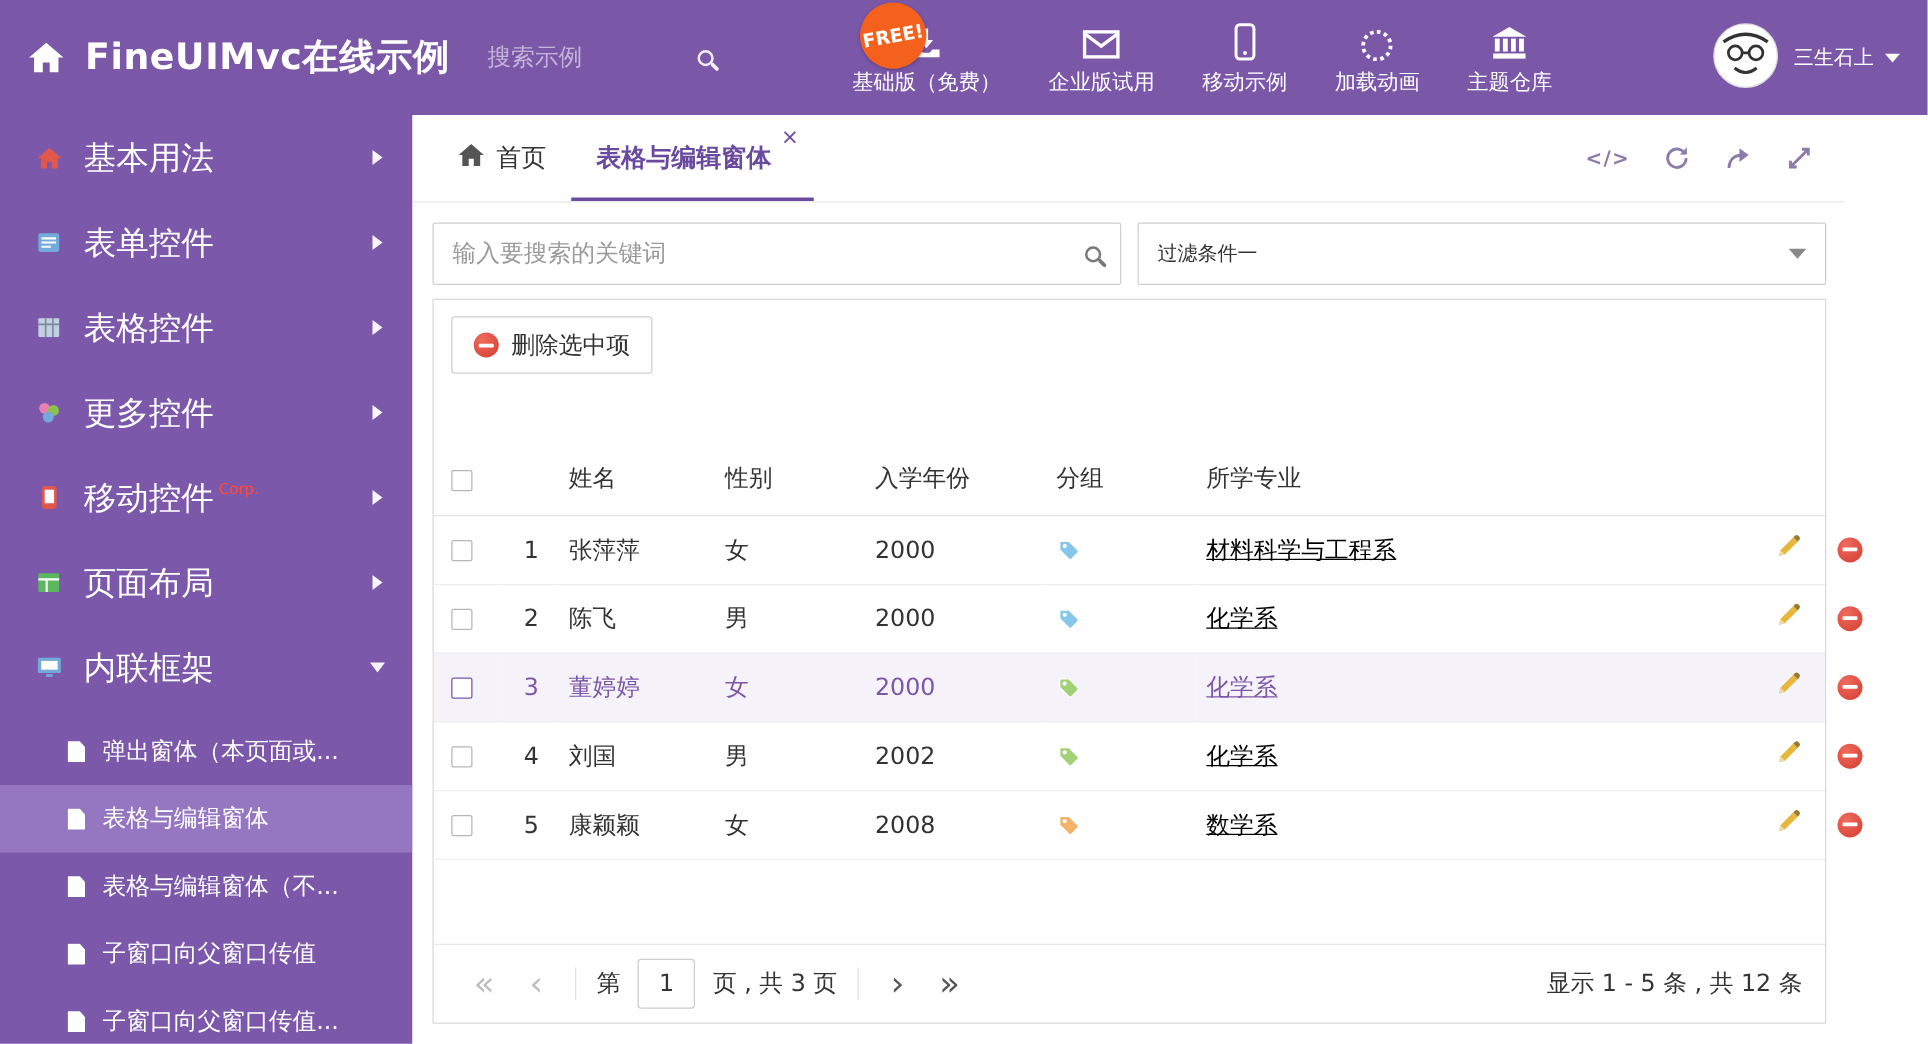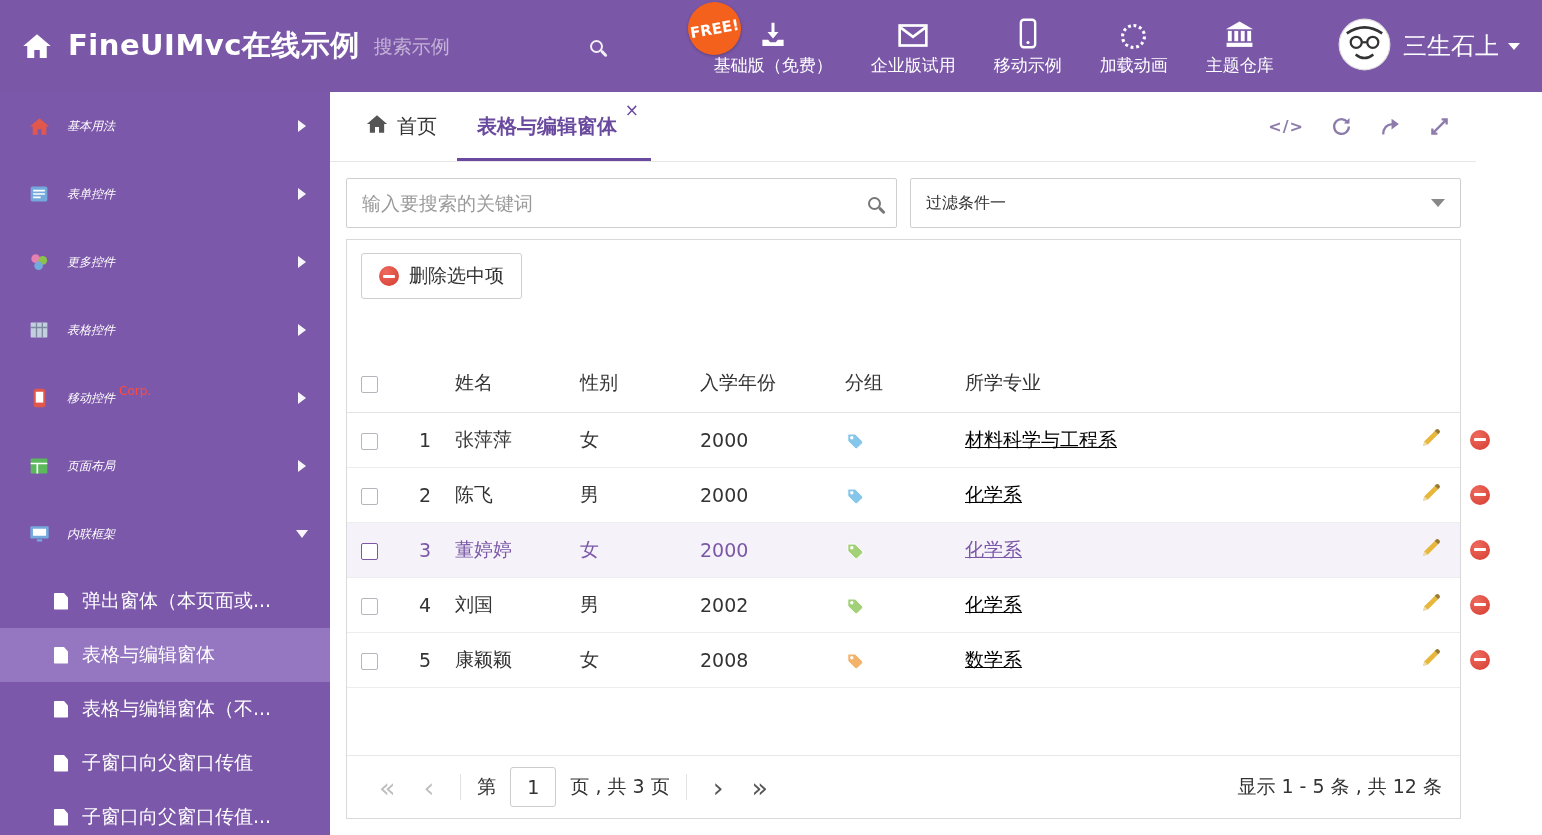--- a/index.html
+++ b/index.html
@@ -4,49 +4,49 @@
 <style>
   * { margin:0; padding:0; box-sizing:border-box; }
   html,body { width:1542px; height:835px; overflow:hidden; background:#fff;
     font-family:"DejaVu Sans","Liberation Sans",sans-serif; }
 
   
   .header { position:absolute; left:0; top:0; width:1542px; height:92px;
     background:#7b57a8; color:#fff; display:flex; align-items:center; z-index:5; }
   .logo { margin-left:22px; display:flex; align-items:center; cursor:pointer; }
   .app-title { font-size:29px; font-weight:bold; margin-left:16px; letter-spacing:.5px; }
-  .hdr-search { margin-left:14px; display:flex; align-items:center;gap:48px; }
+  .hdr-search { margin-left:30px; display:flex; align-items:center; }
   .hdr-search input { width:160px; background:transparent; border:none; outline:none;
     color:#fff; font-size:19px; font-family:inherit; }
   .hdr-search input::placeholder { color:rgba(255,255,255,.55); }
   .mag { display:inline-block; width:13px; height:13px; border-radius:50%; position:relative; }
   .mag-light { border:2.5px solid rgba(255,255,255,.9); margin-left:8px; }
   .mag-light::after { content:''; position:absolute; width:8px; height:2.5px;
     background:rgba(255,255,255,.9); transform:rotate(45deg); right:-7px; bottom:-4px; border-radius:2px; }
   .mag-dark { border:2.5px solid #777; }
   .mag-dark::after { content:''; position:absolute; width:8px; height:2.5px;
     background:#777; transform:rotate(45deg); right:-7px; bottom:-4px; border-radius:2px; }
   .hdr-nav { display:flex; margin-left:92px; }
   .nav-item { display:flex; flex-direction:column; align-items:center; padding:0 19px; cursor:pointer; }
   .nav-ico { height:34px; display:flex; align-items:flex-end; justify-content:center; }
   .nav-label { font-size:17px; margin-top:5px; white-space:nowrap;font-family:Liberation Serif, serif; }
   .spinner-ico { width:25px; height:25px; border:3.5px dotted #fff; border-radius:50%; display:inline-block; }
   .free-badge { position:absolute; left:688px; top:2px; width:53px; height:53px; border-radius:50%;
     background:#f4611d; color:#fff; font-size:15px; font-weight:bold; display:flex; align-items:center;
     justify-content:center; transform:rotate(-10deg); box-shadow:0 1px 3px rgba(0,0,0,.25); z-index:6; }
   .hdr-user { margin-left:auto; margin-right:22px; display:flex; align-items:center; cursor:pointer; }
-  .user-name { font-size:24px; margin-left:12px; }
+  .user-name { font-size:16px; margin-left:12px; }
   .caret-dn-w { width:0; height:0; border-left:6px solid transparent; border-right:6px solid transparent;
     border-top:7px solid #fff; margin-left:9px; }
 
   
   .sidebar { position:absolute; left:0; top:92px; width:330px; height:743px; background:#7c58aa; color:#fff; }
   .side-item { height:68px; display:flex; align-items:center; padding-left:28px; cursor:pointer; }
   .s-ico { width:22px; display:flex; justify-content:center; }
-  .s-label { font-size:12px; margin-left:17px;font-style:italic; }
+  .s-label { font-size:26px; margin-left:17px; }
   .corp { color:#ff4a3d; font-size:12px; margin-left:4px; position:relative; top:-7px; }
   .caret-r { width:0; height:0; border-top:6px solid transparent; border-bottom:6px solid transparent;
     border-left:8px solid #fff; opacity:.95; margin-left:auto; margin-right:24px; }
   .side-item.expanded .caret-r { border-left:6px solid transparent; border-right:6px solid transparent;
     border-top:8px solid #fff; border-bottom:none; margin-right:22px; }
   .side-subitems { margin-top:6px; }
   .side-subitem { height:54px; display:flex; align-items:center; padding-left:54px; cursor:pointer; }
   .side-subitem.active { background:#9577c1; }
   .doc-ico { width:14px; height:17px; background:#fff; border-radius:1px;
     clip-path:polygon(0 0,68% 0,100% 30%,100% 100%,0 100%); }
@@ -220,36 +220,36 @@
           <rect x="2" y="3" width="20" height="18" rx="2" fill="#74a9dc"></rect>
           <path d="M5 8h14M5 12h14M5 16h9" stroke="#fff" stroke-width="2"></path>
         </svg>
     </span>
     <span class="s-label">表单控件</span>
     <span class="caret-r"></span>
   </div>
   <div class="side-item">
     <span class="s-ico">
       <svg width="20" height="20" viewBox="0 0 24 24">
+          <rect x="2" y="3" width="20" height="18" rx="1" fill="#c3cfe0"></rect>
+          <path d="M2 9h20M9 3v18M16 3v18" stroke="#7d8aa0" stroke-width="1.6"></path>
+        </svg>
+    </span>
+    <span class="s-label">表格控件</span>
+    <span class="caret-r"></span>
+  </div>
+  <div class="side-item">
+    <span class="s-ico">
+      <svg width="20" height="20" viewBox="0 0 24 24">
           <circle cx="8" cy="8" r="5.2" fill="#e77fb0"></circle>
           <circle cx="16.5" cy="10" r="5.2" fill="#8bc34a"></circle>
           <circle cx="11.5" cy="16.5" r="5.2" fill="#74a9dc"></circle>
         </svg>
     </span>
     <span class="s-label">更多控件</span>
-    <span class="caret-r"></span>
-  </div>
-  <div class="side-item">
-    <span class="s-ico">
-      <svg width="20" height="20" viewBox="0 0 24 24">
-          <rect x="2" y="3" width="20" height="18" rx="1" fill="#c3cfe0"></rect>
-          <path d="M2 9h20M9 3v18M16 3v18" stroke="#7d8aa0" stroke-width="1.6"></path>
-        </svg>
-    </span>
-    <span class="s-label">表格控件</span>
     <span class="caret-r"></span>
   </div>
   <div class="side-item">
     <span class="s-ico">
       <svg width="19" height="20" viewBox="0 0 18 24">
           <rect x="2" y="1" width="14" height="22" rx="3" fill="#e2574c"></rect>
           <rect x="4.5" y="4.5" width="9" height="13" fill="#fff"></rect>
         </svg>
     </span>
     <span class="s-label">移动控件</span>

